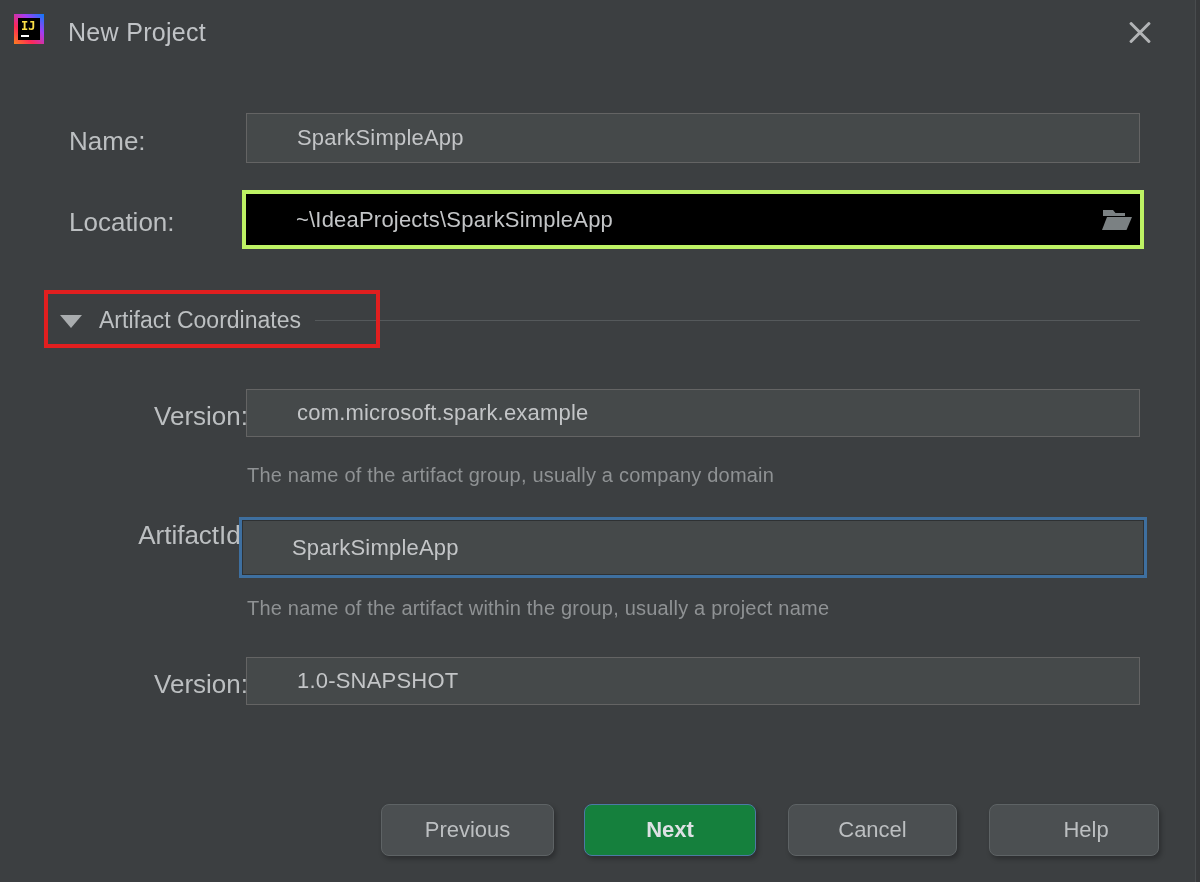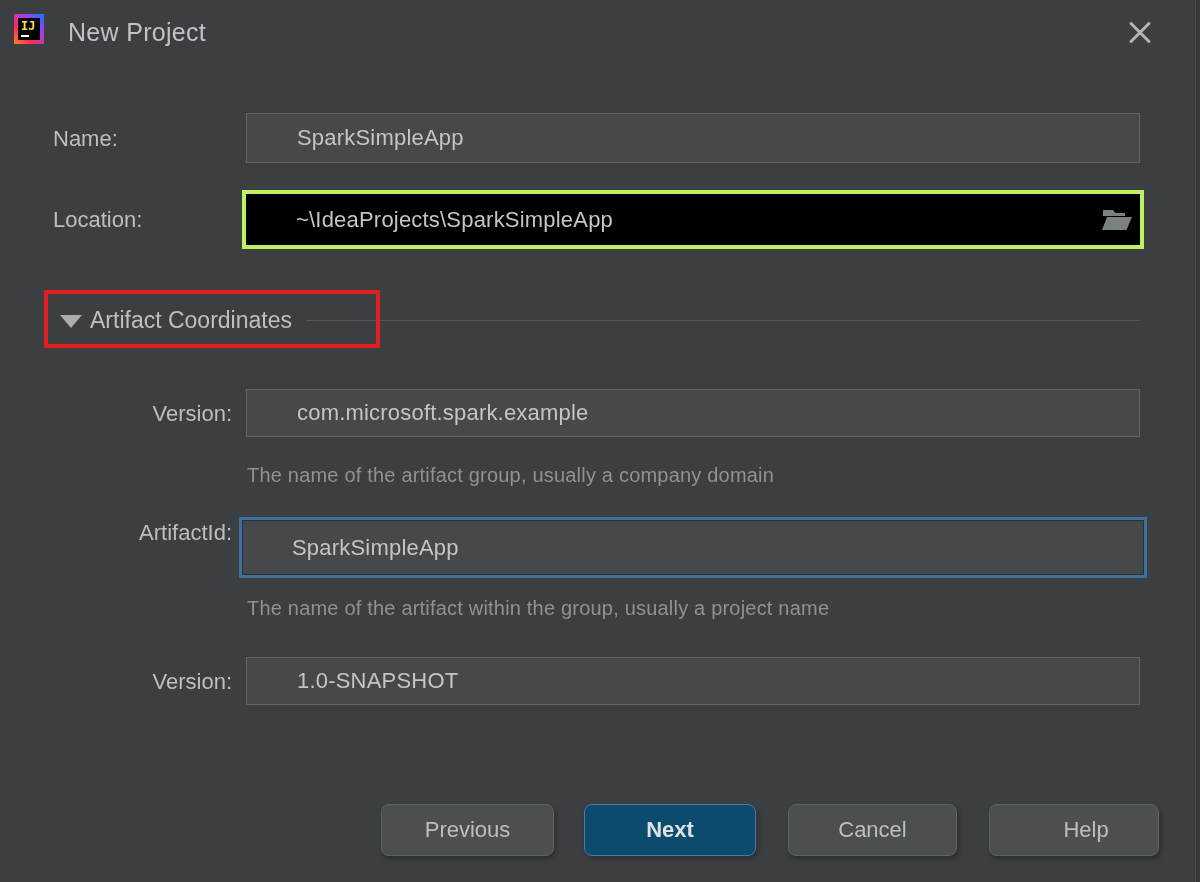--- a/index.html
+++ b/index.html
@@ -36,21 +36,21 @@
     position:absolute; left:1122px; top:15px; width:36px; height:36px; cursor:pointer;
   }
   .close-btn span {
     position:absolute; left:4px; top:16px; width:28px; height:3px;
     background:#b2b4b6; border-radius:1px;
   }
   .close-btn .l1 { transform:rotate(45deg); }
   .close-btn .l2 { transform:rotate(-45deg); }
 
   
-  .lbl { position:absolute; font-size:22px; color:#bcbfc1; }
+  .lbl { position:absolute; font-size:26px; color:#bcbfc1;margin-left:16px; }
   .lbl-right { width:232px; left:0; text-align:right; }
 
   
   .field {
     position:absolute; background:#45494a; border:1px solid #646464;
     display:flex; align-items:center;padding-left:36px;
   }
   .field input {
     flex:1; height:100%; background:transparent; border:none; outline:none;
     color:#c3c5c7; font-family:"Liberation Sans", sans-serif; font-size:22px;
@@ -71,39 +71,39 @@
   
   .section-row {
     position:absolute; left:60px; top:306px; width:1080px; height:28px;
     display:flex; align-items:center; cursor:pointer;
   }
   .tri-down {
     width:0; height:0; margin-top:2px;
     border-left:11px solid transparent; border-right:11px solid transparent;
     border-top:13px solid #a9acae;
   }
-  .section-title { font-size:23px; color:#bdc0c2; margin-left:8px; white-space:nowrap; }
+  .section-title { font-size:23px; color:#bdc0c2; margin-left:17px; white-space:nowrap; }
   .section-line { flex:1; height:1px; background:#55595b; margin-left:14px; }
   .annotation-box {
     position:absolute; left:44px; top:290px; width:336px; height:58px;
     border:4px solid #e11f1f; z-index:6; pointer-events:none;
   }
 
   
   .hint { position:absolute; left:247px; font-size:20px; color:#8f9294; letter-spacing:0.2px; }
 
   
   .btn {
     position:absolute; top:804px; height:52px; border-radius:8px;
     background:#4b4f51; border:1px solid #5e6365;
     color:#bcbfc1; font-size:22px; font-family:"Liberation Sans", sans-serif;
     cursor:pointer; box-shadow:2px 3px 5px rgba(0,0,0,0.28);
   }
   .btn-default {
-    background:#0c4a6e; border:1px solid #4d79a5; color:#dde1e4; font-weight:bold;
+    background:#15803d; border:1px solid #4d79a5; color:#dde1e4; font-weight:bold;
   }
 
   .window-edge-line { position:absolute; left:1195px; top:0; width:1px; height:882px; background:#494c4e; }
   .window-edge-dark { position:absolute; left:1196px; top:0; width:4px; height:882px; background:#37393b; }
 </style>
 </head>
 <body>
 
 <div class="titlebar">
   <div class="ij-logo">

